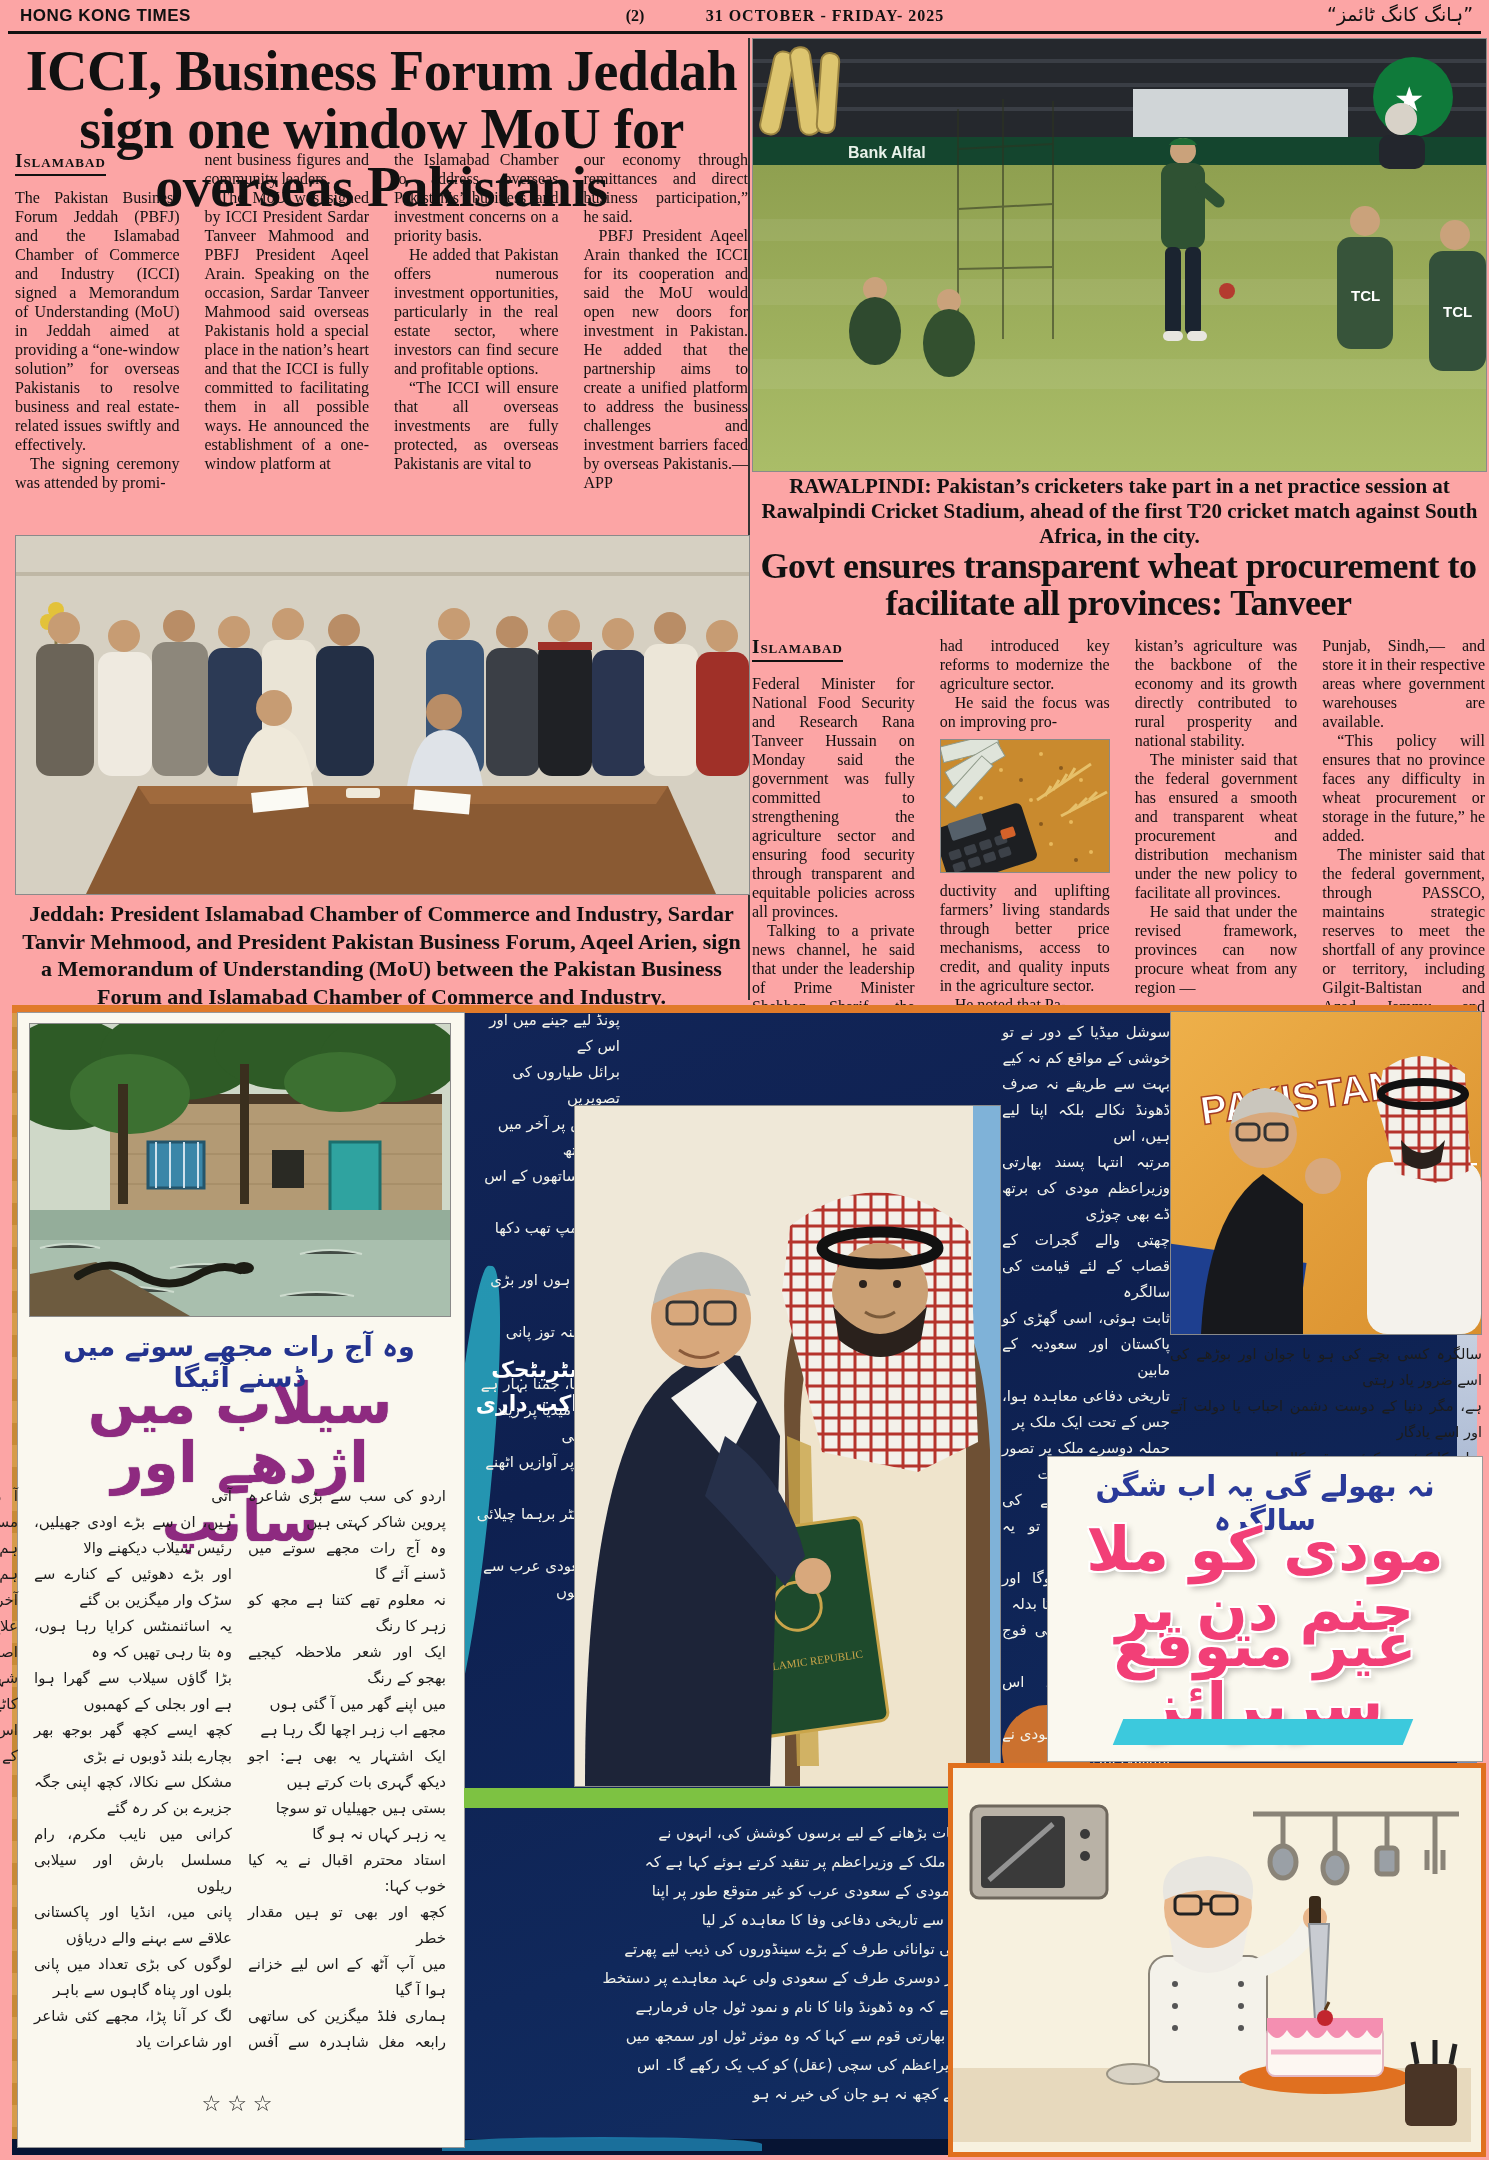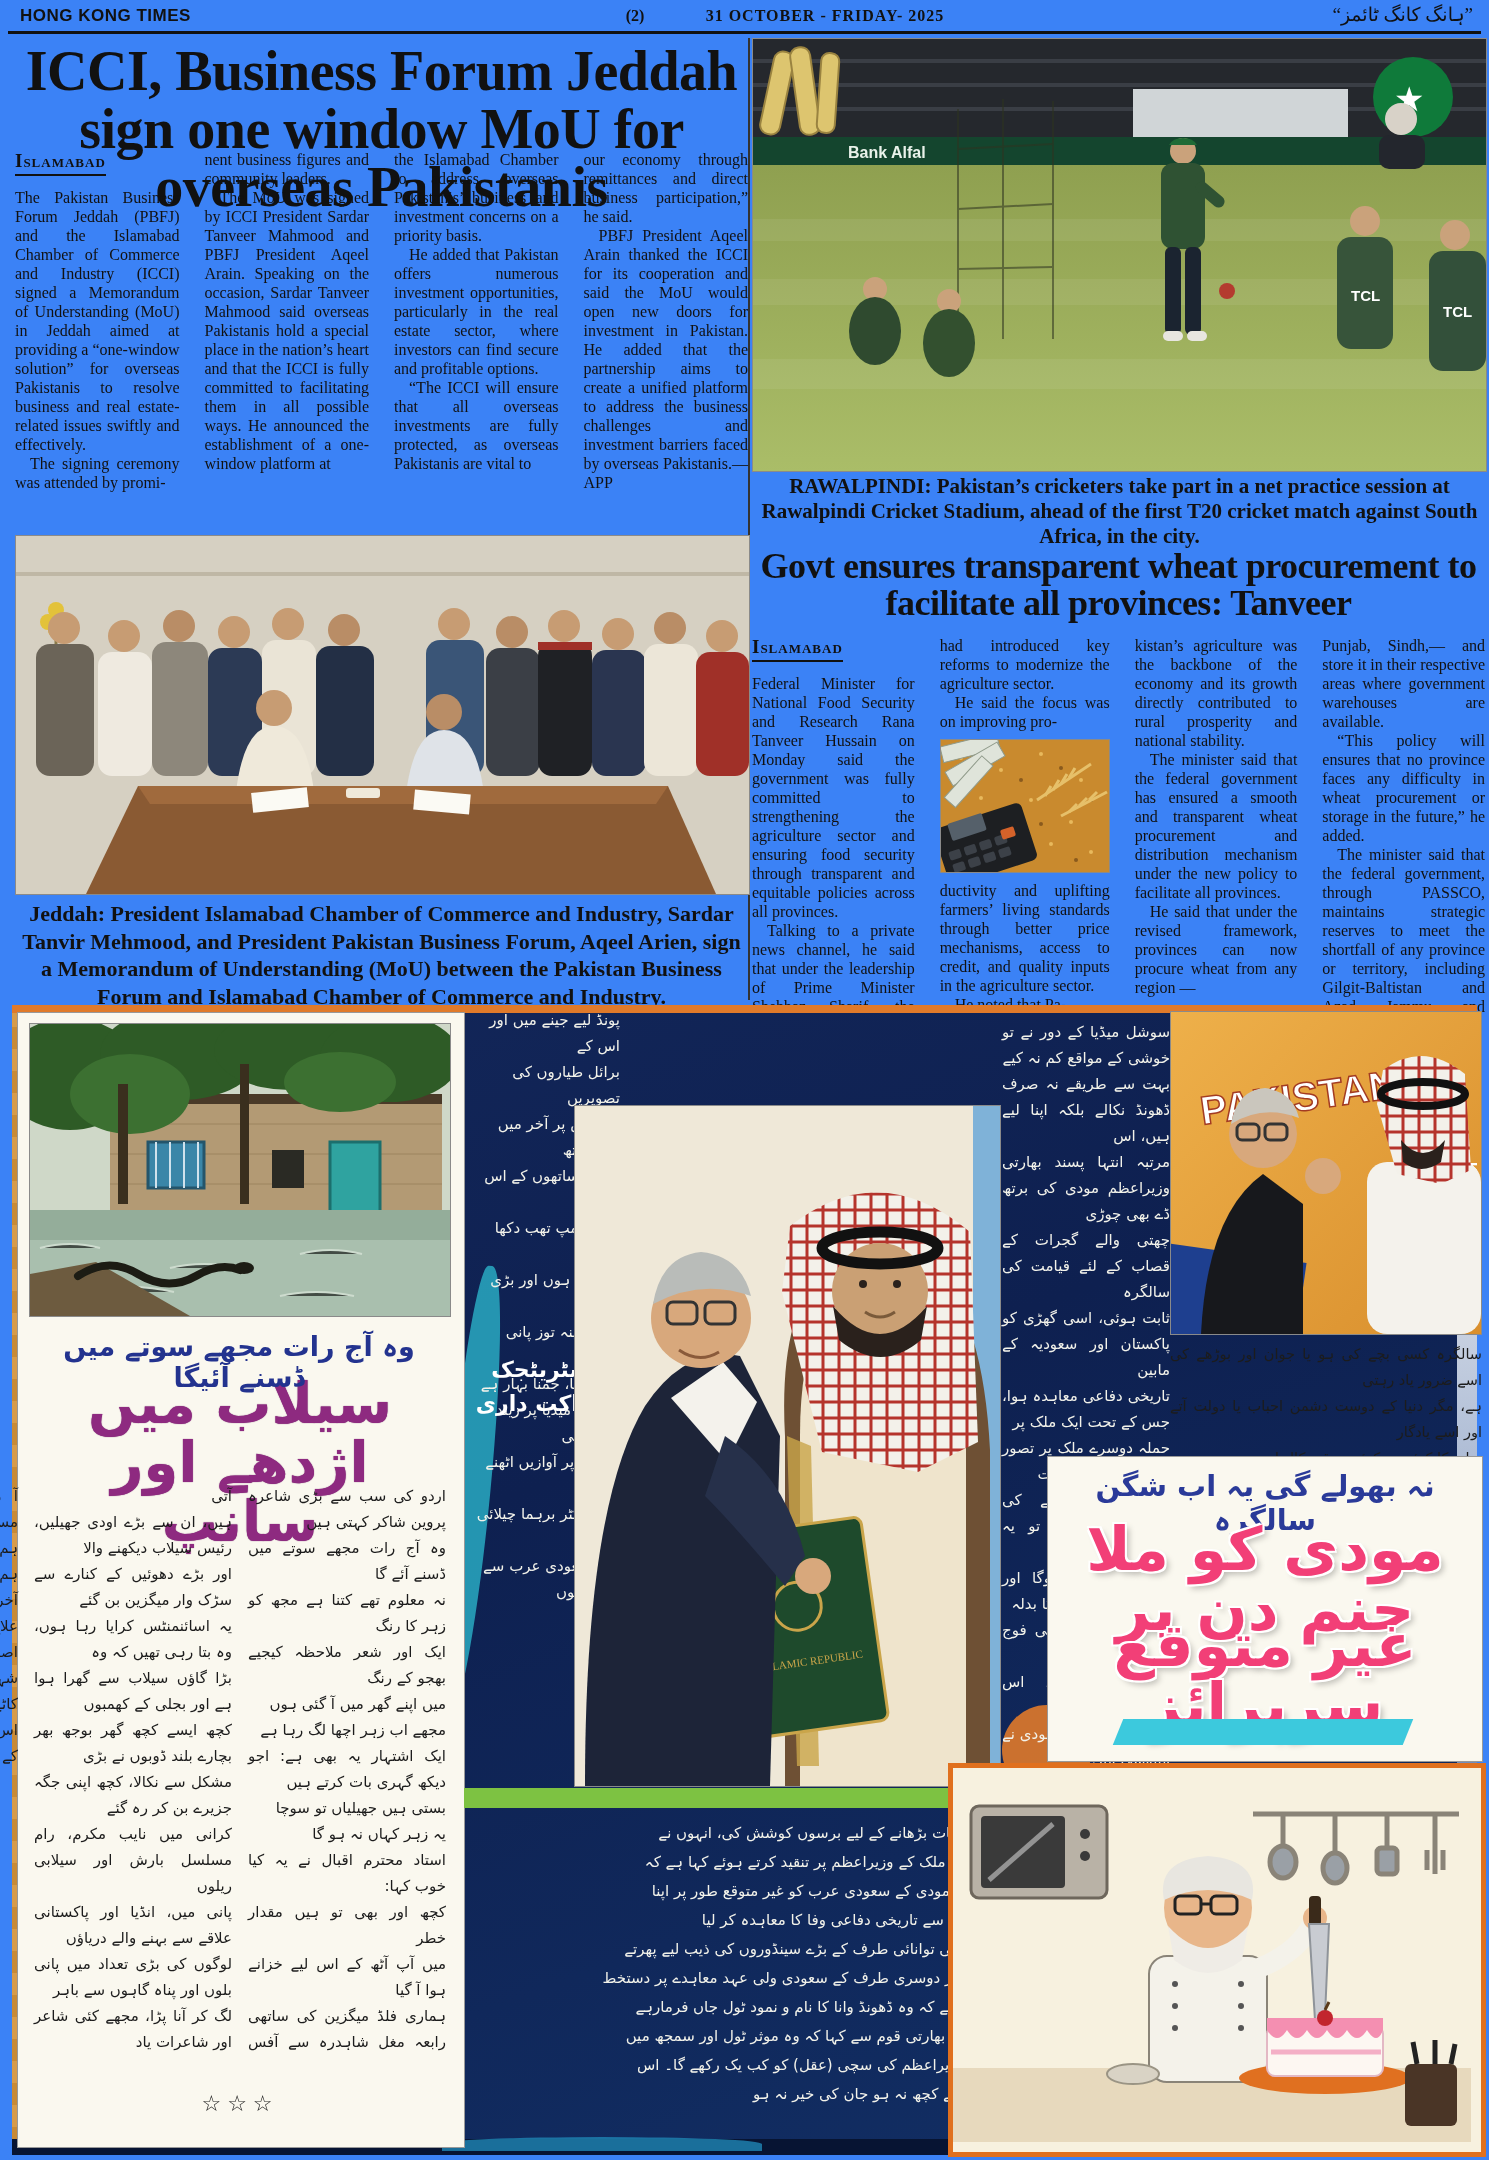--- a/index.html
+++ b/index.html
@@ -1,16 +1,16 @@
 <!DOCTYPE html>
 <html><head>
 <meta charset="utf-8">
 <style>
   html,body{margin:0;padding:0;background:#e8e8e8;}
-  .page{position:relative;width:1489px;height:2160px;background:#3b82f6;font-family:"Liberation Serif",serif;color:#111;overflow:hidden;}
+  .page{position:relative;width:1489px;height:2160px;background:#fca5a5;font-family:"Liberation Serif",serif;color:#111;overflow:hidden;}
   .abs{position:absolute;}
   
   .paper-name{font-family:"Liberation Sans",sans-serif;font-weight:bold;font-size:17px;letter-spacing:.5px;}
   .page-num{font-weight:bold;font-size:16px;text-align:center;}
   .date-line{font-weight:bold;font-size:16px;letter-spacing:1px;text-align:center;font-stretch:condensed;}
   .masthead-urdu{font-size:19px;direction:rtl;text-align:right;}
   .hrule{background:#111;}
   
   .headline{font-weight:bold;text-align:center;line-height:1.04;letter-spacing:-.5px;}
   .h1a{font-size:56px;}
@@ -38,21 +38,21 @@
   .decor{position:absolute;}
 </style>
 </head>
 <body>
 
 <div class="page">
 
   <div class="abs paper-name" style="left:20px;top:6px;">HONG KONG TIMES</div>
   <div class="abs page-num" style="left:590px;top:7px;width:90px;">(2)</div>
   <div class="abs date-line" style="left:690px;top:7px;width:270px;">31 OCTOBER - FRIDAY- 2025</div>
-  <div class="abs masthead-urdu urdu" style="right:16px;top:3px;width:220px;font-family:Liberation Serif, serif;">”ہانگ کانگ ٹائمز“</div>
+  <div class="abs masthead-urdu urdu" style="right:16px;top:3px;width:220px;">”ہانگ کانگ ٹائمز“</div>
   <div class="abs hrule" style="left:8px;right:8px;top:31px;height:3px;"></div>
   <div class="abs vrule" style="left:748px;top:38px;height:962px;"></div>
 
   <div class="abs headline h1a" style="left:15px;top:42px;width:733px;">ICCI, Business Forum Jeddah sign one window MoU for overseas Pakistanis</div>
   <div class="abs cols" style="left:15px;top:150px;width:733px;height:380px;">
     <div class="col">
       <div><span class="dateline">Islamabad</span></div>
       <div class="paras">
           <p class="para">The Pakistan Business Forum Jeddah (PBFJ) and the Islamabad Chamber of Commerce and Industry (ICCI) signed a Memorandum of Understanding (MoU) in Jeddah aimed at providing a “one-window solution” for overseas Pakistanis to resolve business and real estate-related issues swiftly and effectively.</p>
           <p class="para">The signing ceremony was attended by promi-</p>

